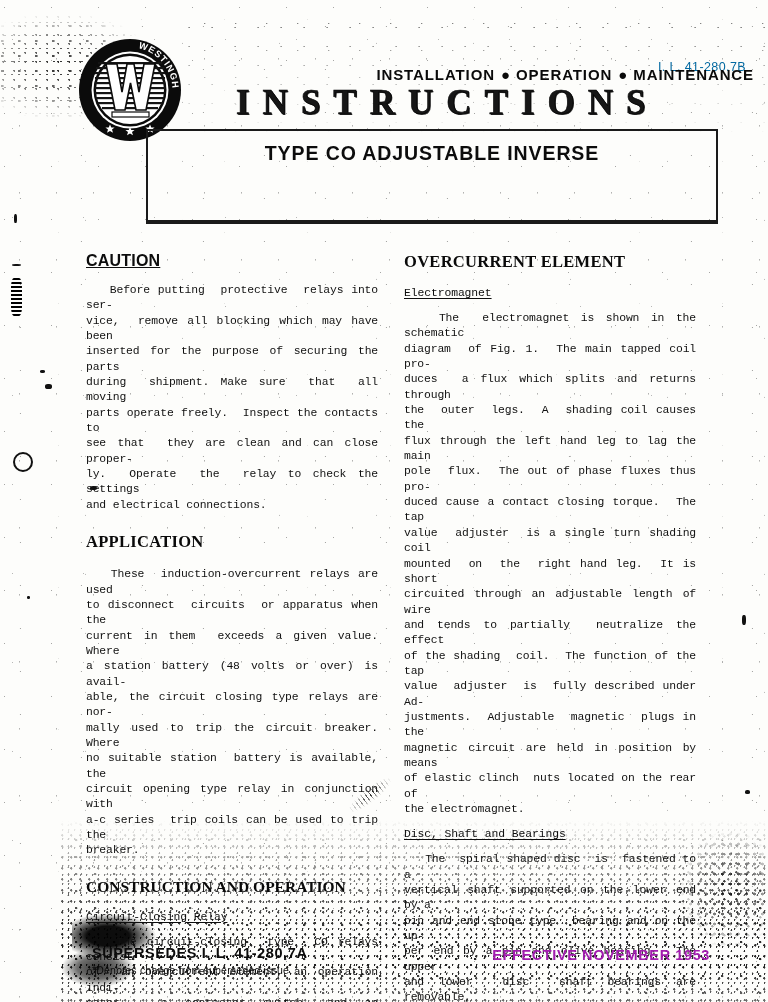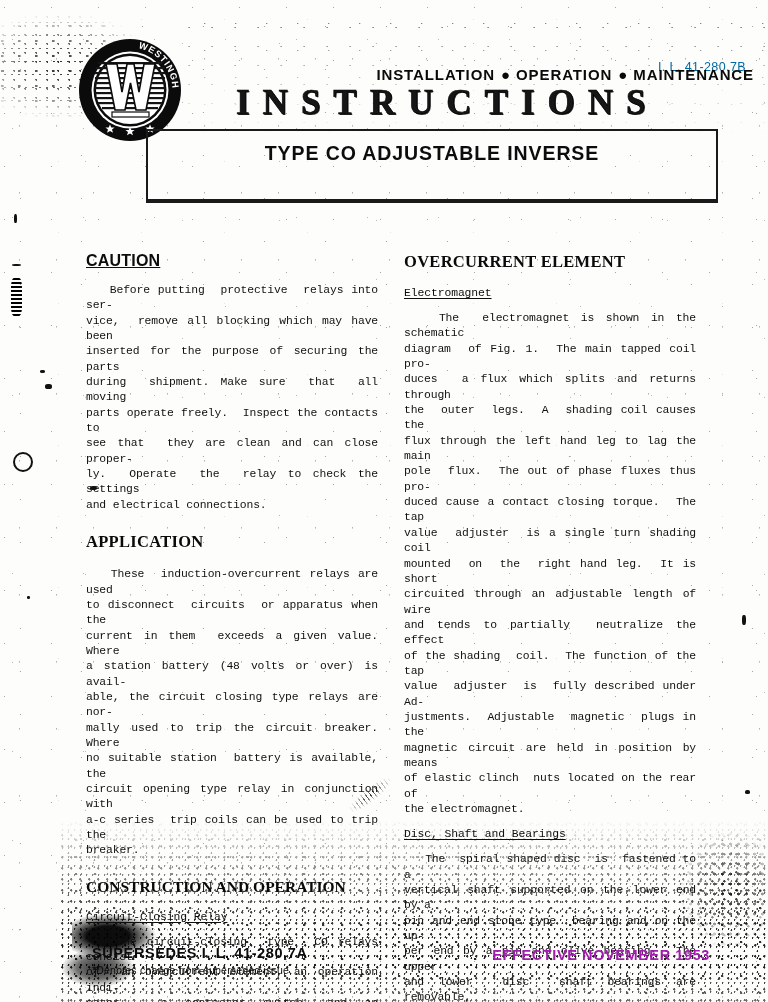--- a/index.html
+++ b/index.html
@@ -151,21 +151,21 @@
     letter-spacing: 13px;
     line-height: 40px;
     color: #161616;
     -webkit-text-stroke: 0.6px #000;
     text-shadow: 1px 1px 0 rgba(0,0,0,.85);
     white-space: nowrap;
   }
   #title-box {
     position: absolute;
     left: 146px; top: 129px;
-    width: 572px; height: 74px;
+    width: 572px; height: 95px;
     border: 2px solid #1a1a1a;
     border-bottom-width: 4px;
     box-sizing: border-box;
   }
   #title-box .tline {
     font-family: "Liberation Sans", sans-serif;
     font-weight: bold;
     font-size: 19.5px;
     letter-spacing: .9px;
     text-align: center;

